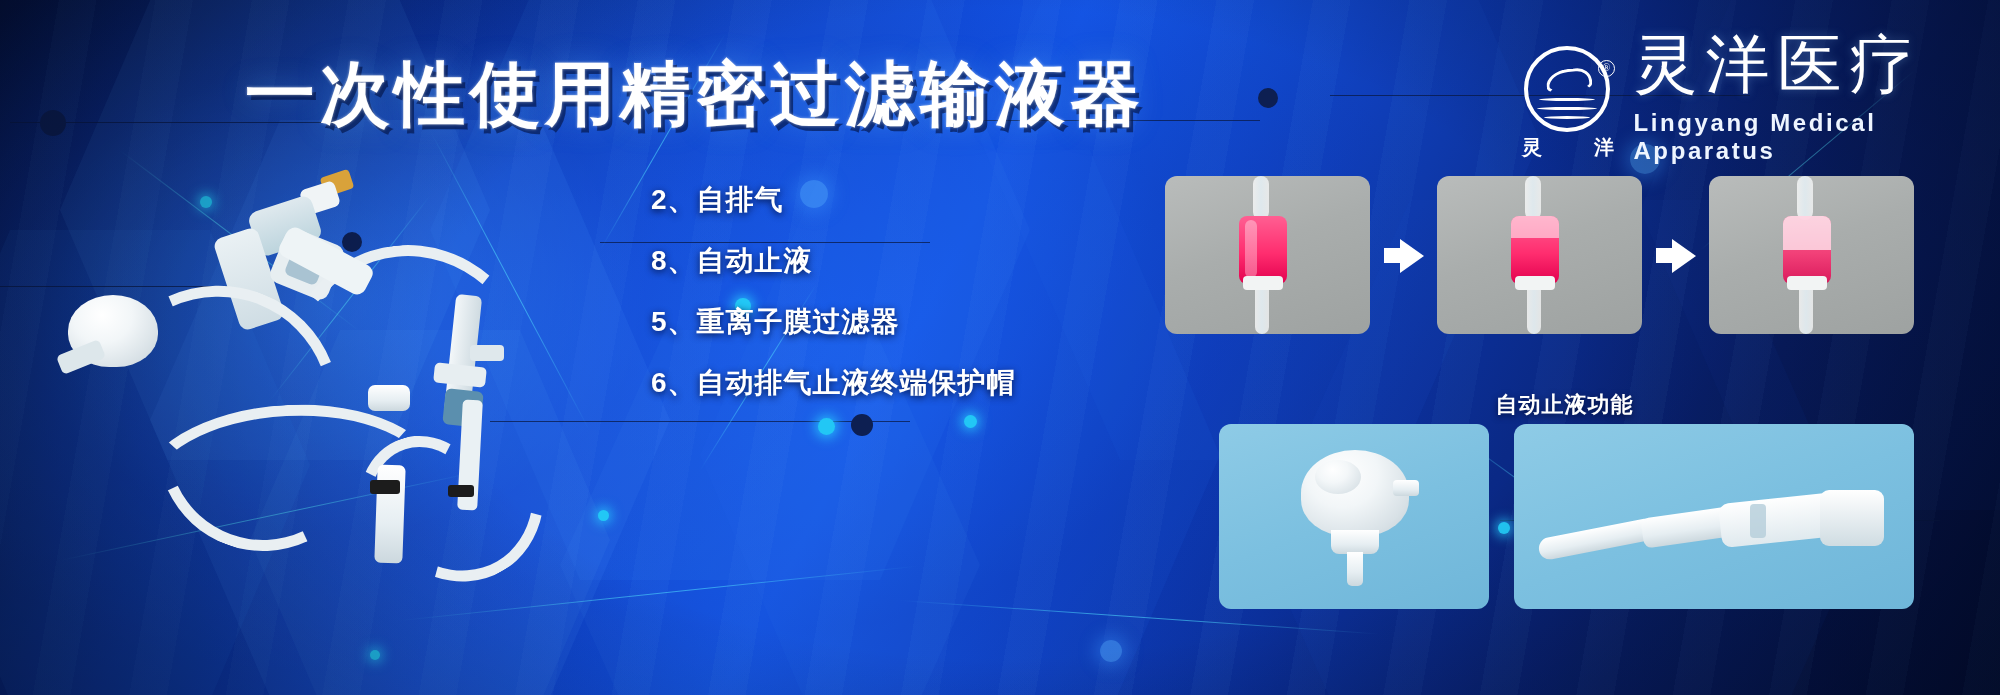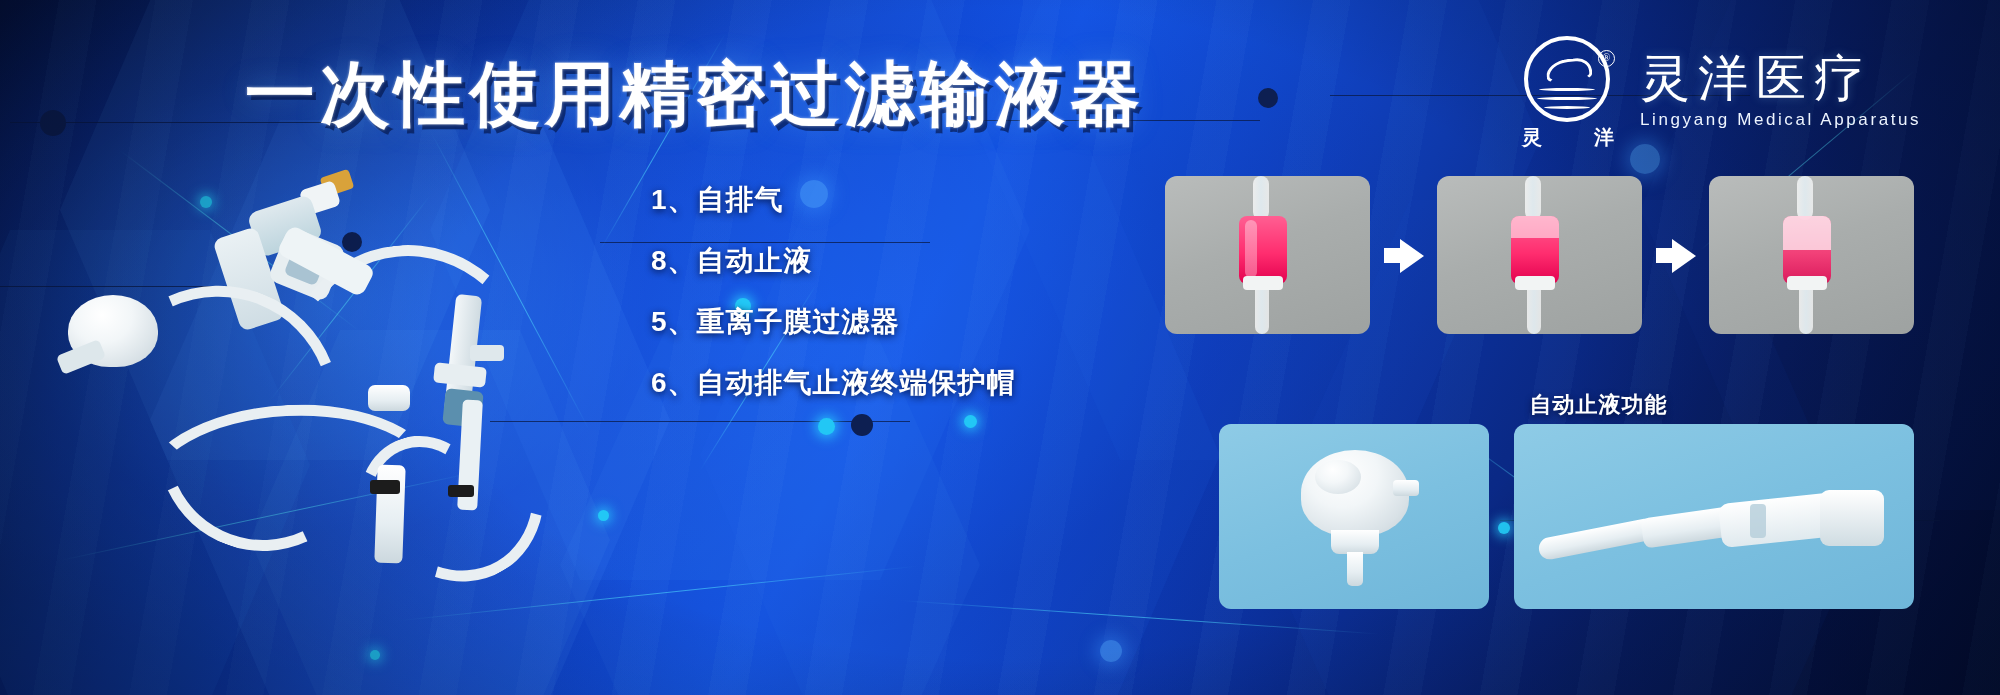--- a/index.html
+++ b/index.html
@@ -110,27 +110,28 @@
     font-family:"Liberation Serif","DejaVu Serif",serif;
   }
   #logo-cn-small {
     position:absolute; left:0; top:88px;
     width:92px; display:flex; justify-content:space-between;
     color:#fff; font-size:20px; font-weight:bold;
     font-family:"Liberation Sans","DejaVu Sans",sans-serif;
   }
   #logo-text { display:flex; flex-direction:column; }
   #logo-cn {
-    color:#fff; font-size:50px; letter-spacing:8px; line-height:1.05;
-    font-family:Liberation Serif, serif;
+    color:#fff; font-size:64px; letter-spacing:8px; line-height:1.05;
+    font-family:Liberation Mono, monospace;
     text-shadow:0 0 10px rgba(140,200,255,0.35);
   }
   #logo-en {
-    color:#eef5ff; font-size:17px; letter-spacing:2.6px; margin-top:6px;
-    font-family:"Liberation Sans","DejaVu Sans",sans-serif;
+    color:#eef5ff; font-size:24px; letter-spacing:2.6px; margin-top:6px;
+    font-family:"Liberation Sans","DejaVu Sans",sans-serif;
+    font-weight:bold;
   }
 
   
   #feature-list {
     position:absolute;
     left:651px; top:176px;
     display:flex; flex-direction:column;
   }
   .feature-item {
     color:#ffffff;
@@ -317,21 +318,21 @@
 
     <div class="cap-piece" style="left:346px;top:330px;width:28px;height:98px;border-radius:6px;transform:rotate(2deg);"></div>
     <div class="cap-piece" style="left:338px;top:250px;width:42px;height:26px;border-radius:7px;"></div>
 
     <div class="part" style="left:440px;top:210px;width:34px;height:16px;background:#dfe8ec;border-radius:4px;"></div>
     <div class="part" style="left:340px;top:345px;width:30px;height:14px;background:#1c1c1c;border-radius:3px;"></div>
     <div class="part" style="left:418px;top:350px;width:26px;height:12px;background:#1c1c1c;border-radius:3px;"></div>
   </div>
 
   <div id="feature-list">
-    <div class="feature-item gap-a">1、自排气</div>
+    <div class="feature-item gap-a">2、自排气</div>
     <div class="feature-item gap-a">8、自动止液</div>
     <div class="feature-item gap-a">5、重离子膜过滤器</div>
     <div class="feature-item">6、自动排气止液终端保护帽</div>
   </div>
 
   <div class="photo photo-grey" style="left:1165px; top:176px; width:205px; height:158px;">
     <div class="chamber clear-tube" style="left:88px; top:0;  width:16px; height:44px;"></div>
     <div class="chamber liquid-pink" style="left:74px; top:40px; width:48px; height:68px; border-radius:8px;"></div>
     <div class="chamber liquid-light" style="left:80px; top:44px; width:12px; height:58px; border-radius:6px; opacity:.55;"></div>
     <div class="chamber clear-tube" style="left:90px; top:106px; width:14px; height:52px;"></div>
@@ -353,21 +354,21 @@
   <div class="arrow-right" style="left:1672px; top:239px;"></div>
 
   <div class="photo photo-grey" style="left:1709px; top:176px; width:205px; height:158px;">
     <div class="chamber clear-tube" style="left:88px; top:0;  width:16px; height:44px;"></div>
     <div class="chamber liquid-pink" style="left:74px; top:40px; width:48px; height:68px; border-radius:8px; opacity:.85;"></div>
     <div class="chamber" style="left:74px; top:40px; width:48px;height:34px;background:rgba(255,255,255,.7);border-radius:8px 8px 0 0;"></div>
     <div class="chamber clear-tube" style="left:90px; top:106px; width:14px; height:52px;"></div>
     <div class="chamber" style="left:78px; top:100px; width:40px;height:14px;background:#f2f4f4;border-radius:4px;"></div>
   </div>
 
-  <div class="caption" style="left:1224px; top:390px; width:749px;text-align:center;">自动止液功能</div>
+  <div class="caption" style="left:1190px; top:390px; width:749px;text-align:center;">自动止液功能</div>
 
   <div class="photo photo-blue" style="left:1219px; top:424px; width:270px; height:185px;">
     <div class="dome" style="left:82px; top:26px; width:108px; height:86px; border-radius:52% 52% 44% 44%;"></div>
     <div class="dome" style="left:96px; top:36px; width:46px; height:34px; border-radius:50%; opacity:.85;"></div>
     <div class="cap-piece" style="left:112px; top:106px; width:48px; height:24px; border-radius:0 0 8px 8px;"></div>
     <div class="cap-piece" style="left:128px; top:128px; width:16px; height:34px; border-radius:0 0 5px 5px;"></div>
     <div class="cap-piece" style="left:174px; top:56px; width:26px; height:16px; border-radius:4px;"></div>
   </div>
 
   <div class="photo photo-blue" style="left:1514px; top:424px; width:400px; height:185px;">

